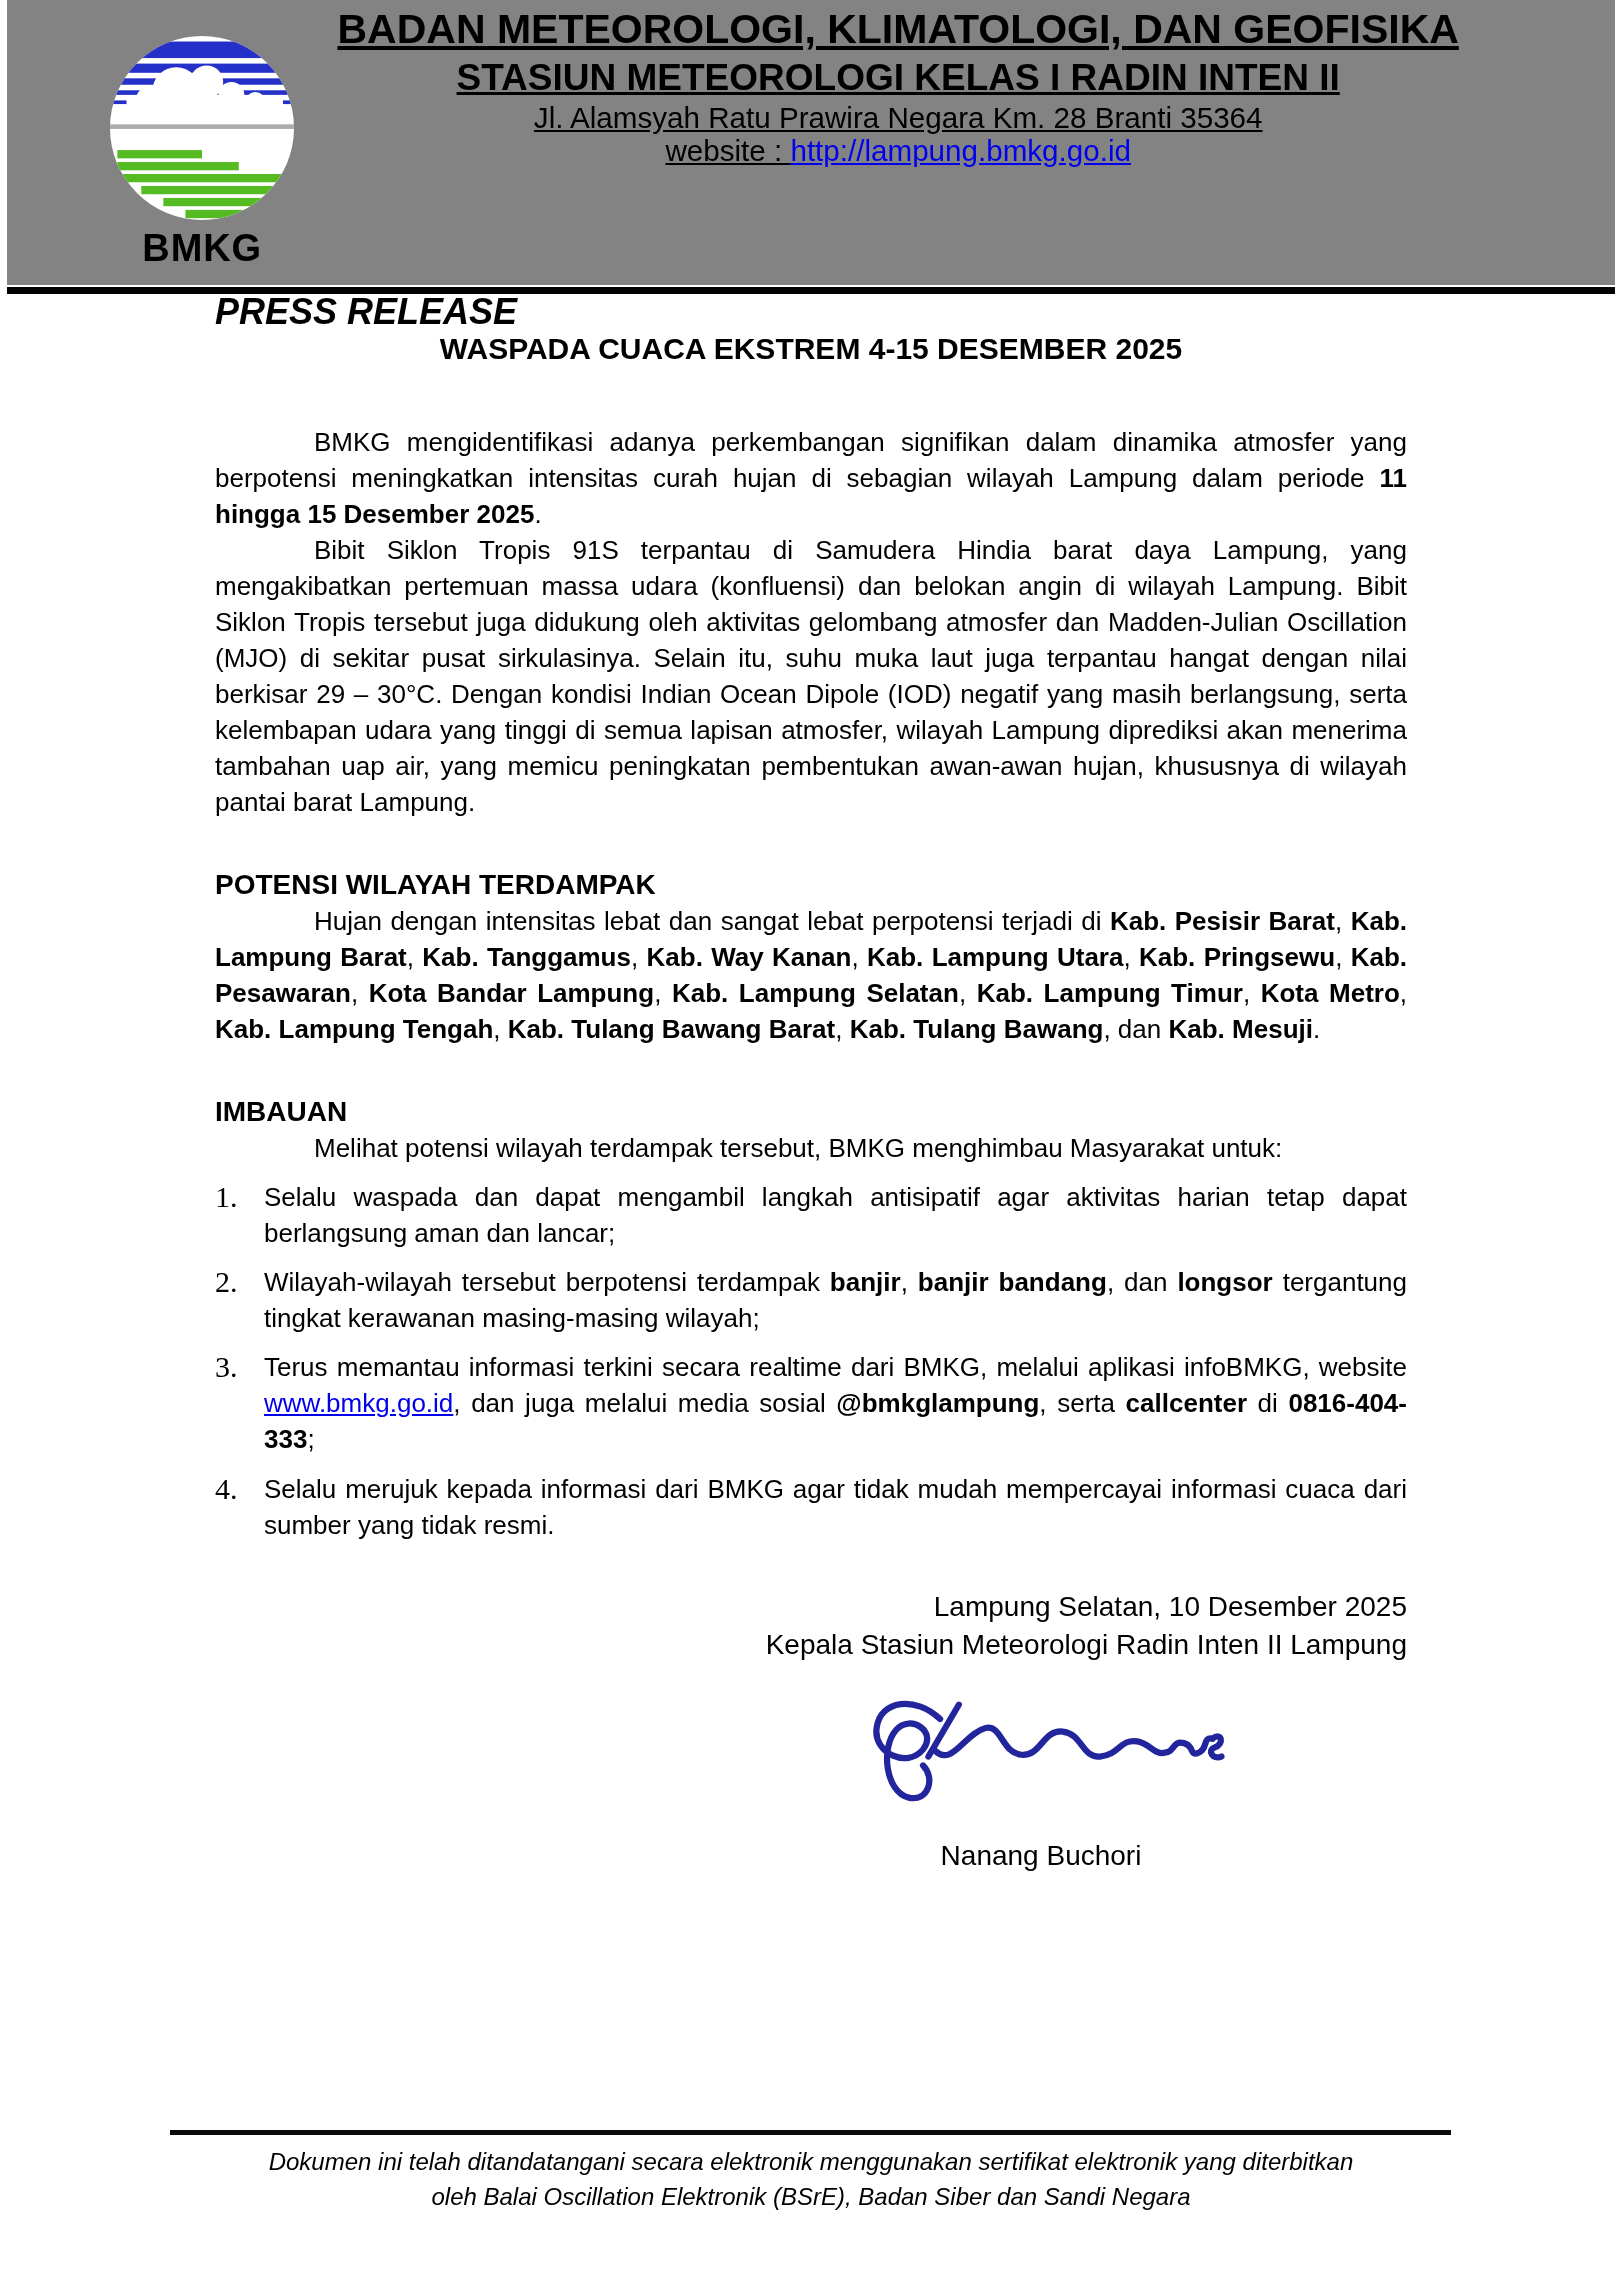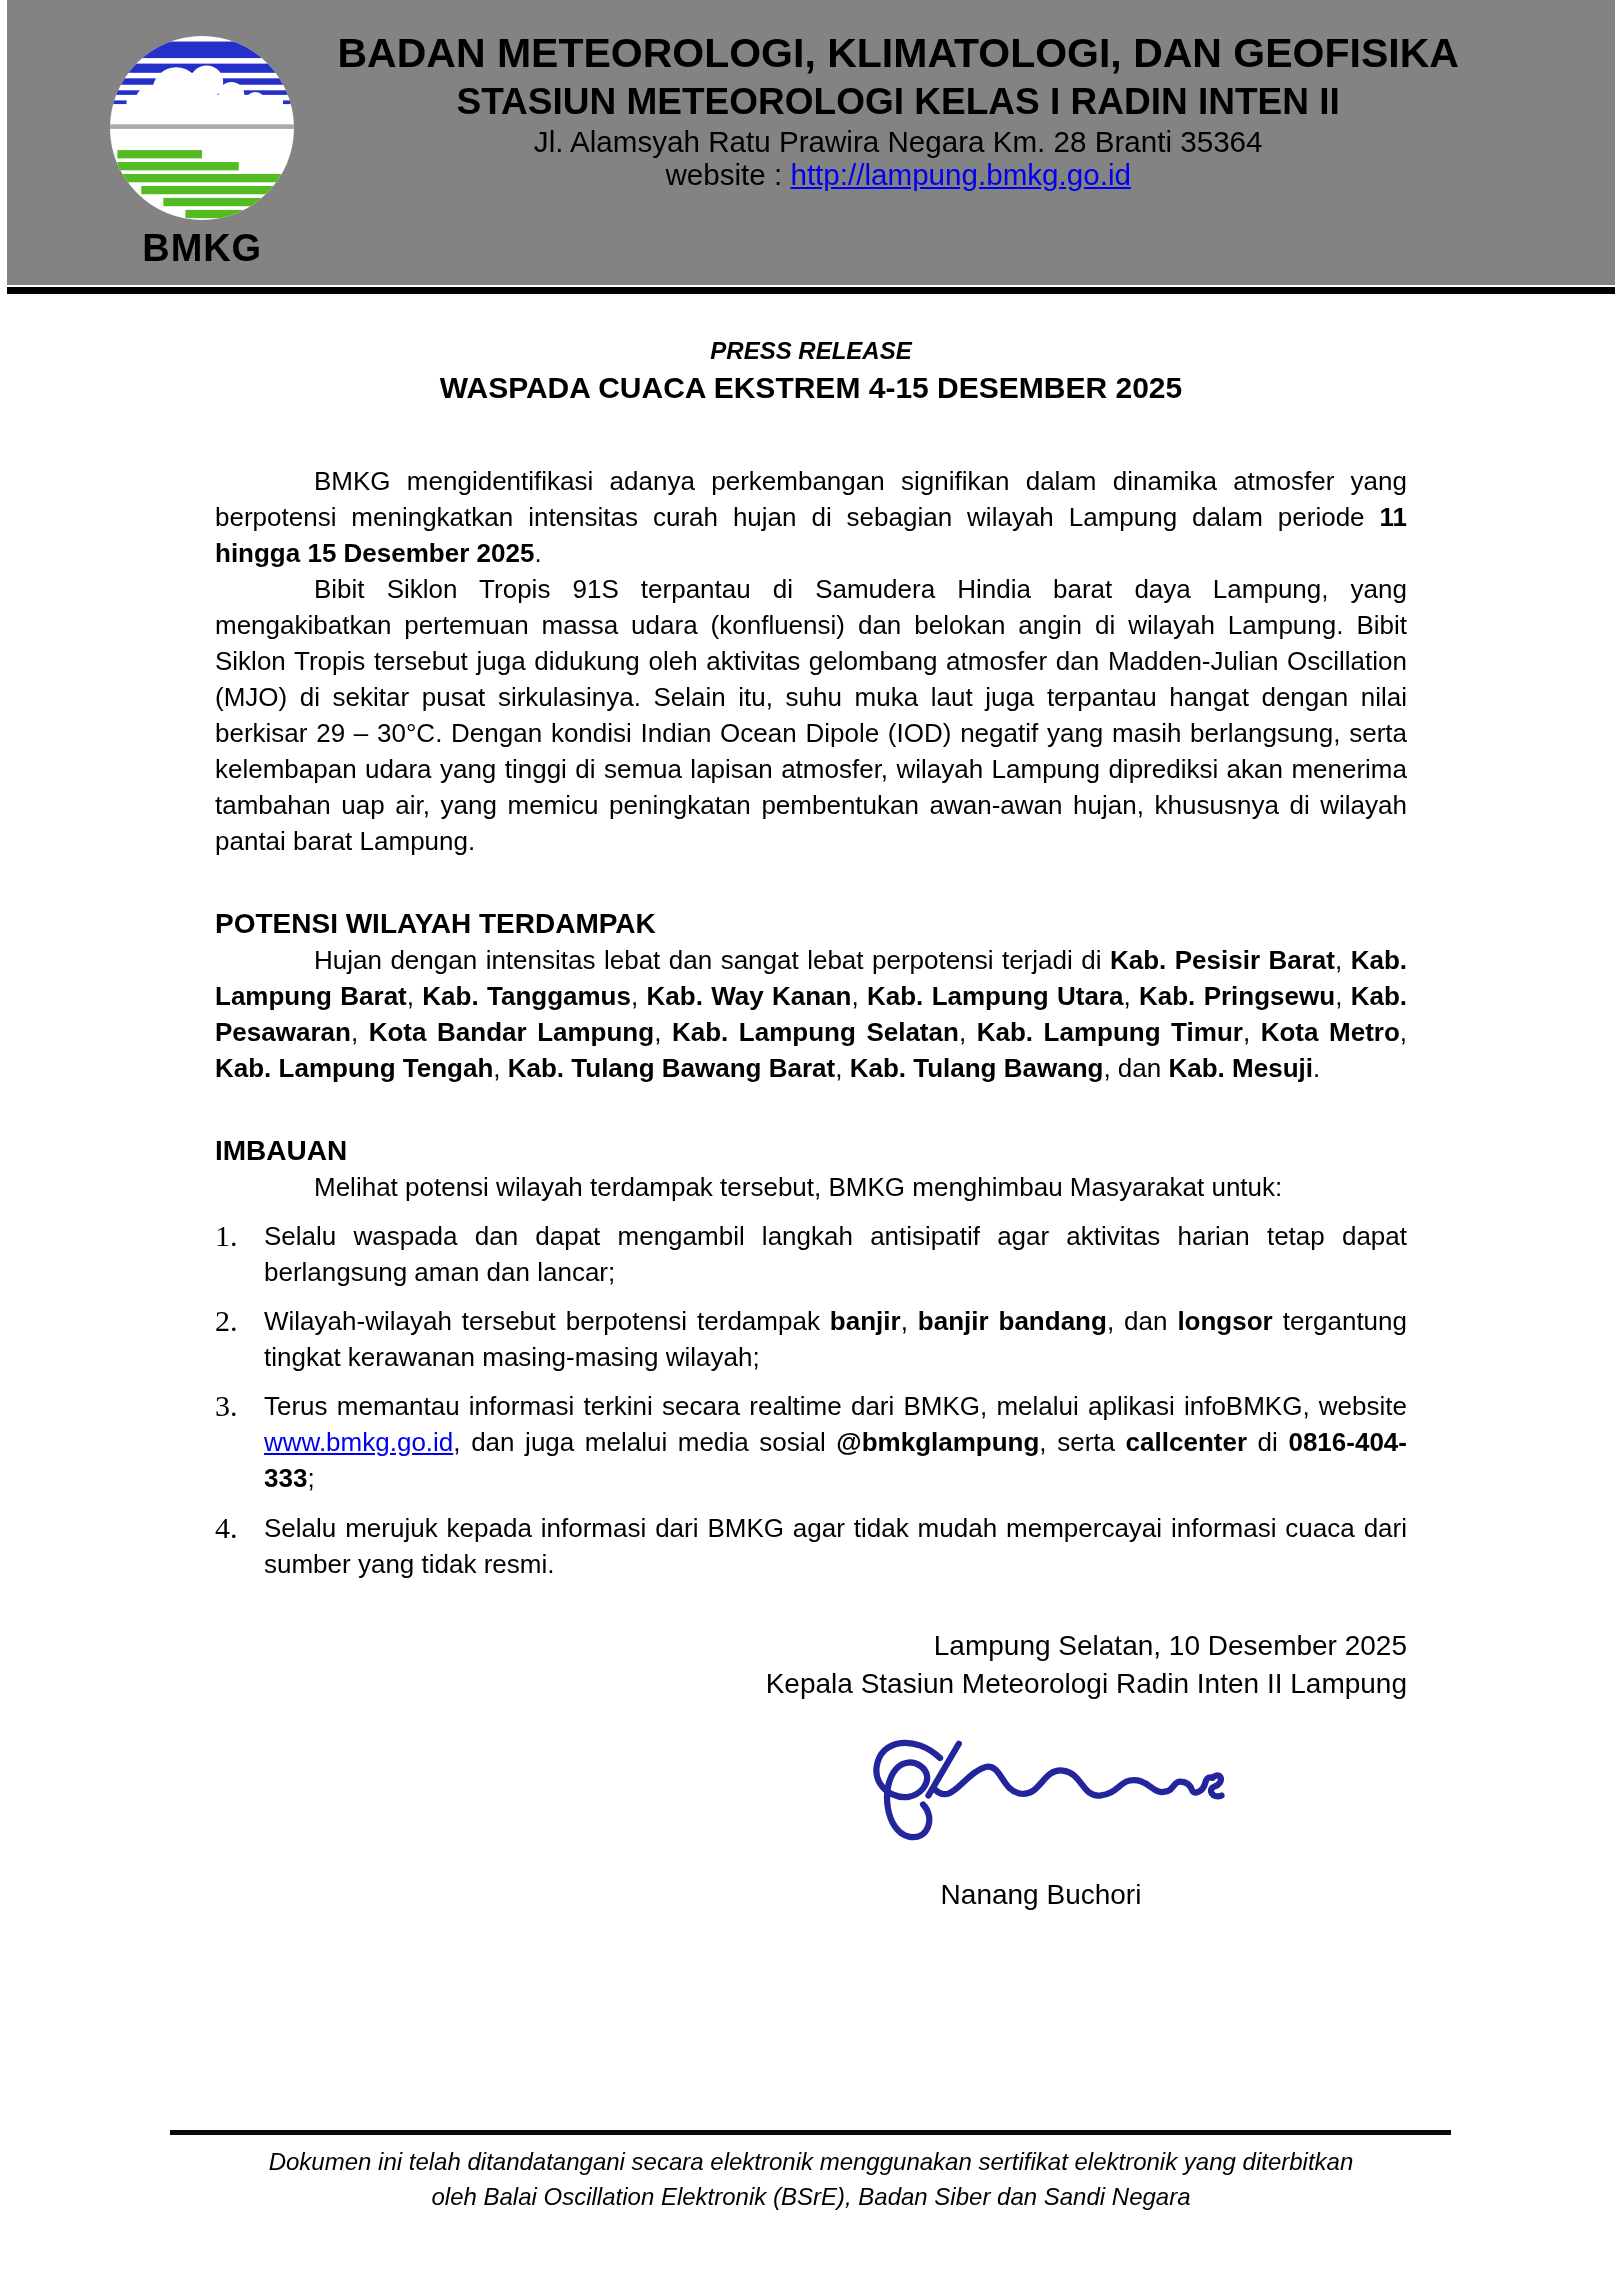--- a/index.html
+++ b/index.html
@@ -21,32 +21,32 @@
     position:absolute;left:7.2px;top:0;width:1608px;height:285px;
     background:var(--header-bg);
   }
   .header-rule{
     position:absolute;left:7.2px;top:287px;width:1608px;height:7.2px;background:#000;
   }
   .logo-wrap{position:absolute;left:103px;top:36px;width:184px;text-align:center;}
   .logo-wrap svg{display:block;width:184px;height:184px;}
   .logo-label{margin-top:7.2px;font-size:38px;font-weight:bold;letter-spacing:0.9px;}
   .head-text{
-    position:absolute;left:255px;top:28px;width:1272px;text-align:center;
+    position:absolute;left:255px;top:4px;width:1272px;text-align:center;text-decoration:underline;
   }
   .head-org1{font-size:41px;font-weight:bold;line-height:50px;}
   .head-org2{font-size:37px;font-weight:bold;line-height:47px;}
   .head-line{font-size:29.6px;line-height:33px;}
   .head-line a, .link{color:var(--link);text-decoration:underline;}
   
   .content{
     position:absolute;left:215px;top:294px;width:1192px;
     font-size:26px;line-height:36px;
   }
-  .title1{margin-top:39px;text-align:center;font-size:24px;font-weight:bold;font-style:italic;line-height:36px;}
+  .title1{font-size:36px;font-weight:bold;font-style:italic;line-height:36px;}
   .title2{text-align:center;font-size:30px;font-weight:bold;line-height:38px;}
   p.body{margin:0;text-align:justify;text-indent:99px;}
   p.body.first{margin-top:56px;}
   h2.sect{margin:47px 0 0 0;font-size:28px;font-weight:bold;line-height:36px;}
   .b{font-weight:bold;}
   
   .nlist{margin-top:12.5px;}
   .nitem{display:flex;margin-bottom:13.4px;}
   .nitem .num{
     flex:0 0 49px;font-family:"Liberation Serif", serif;font-size:30px;line-height:36px;

